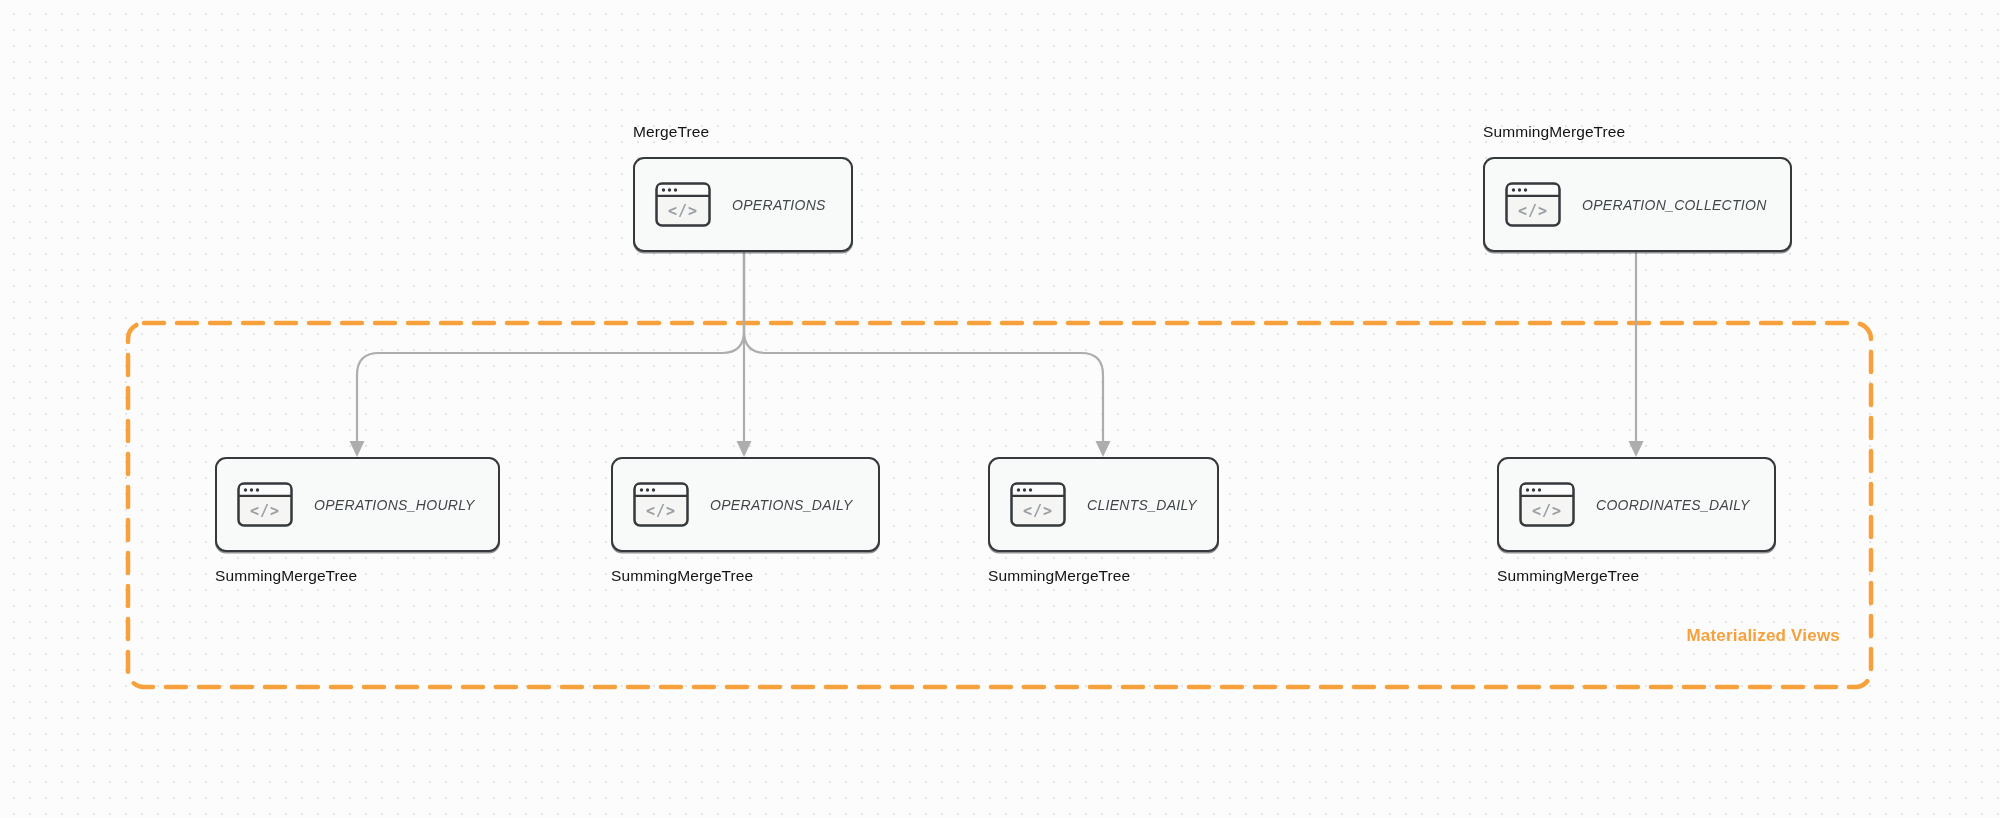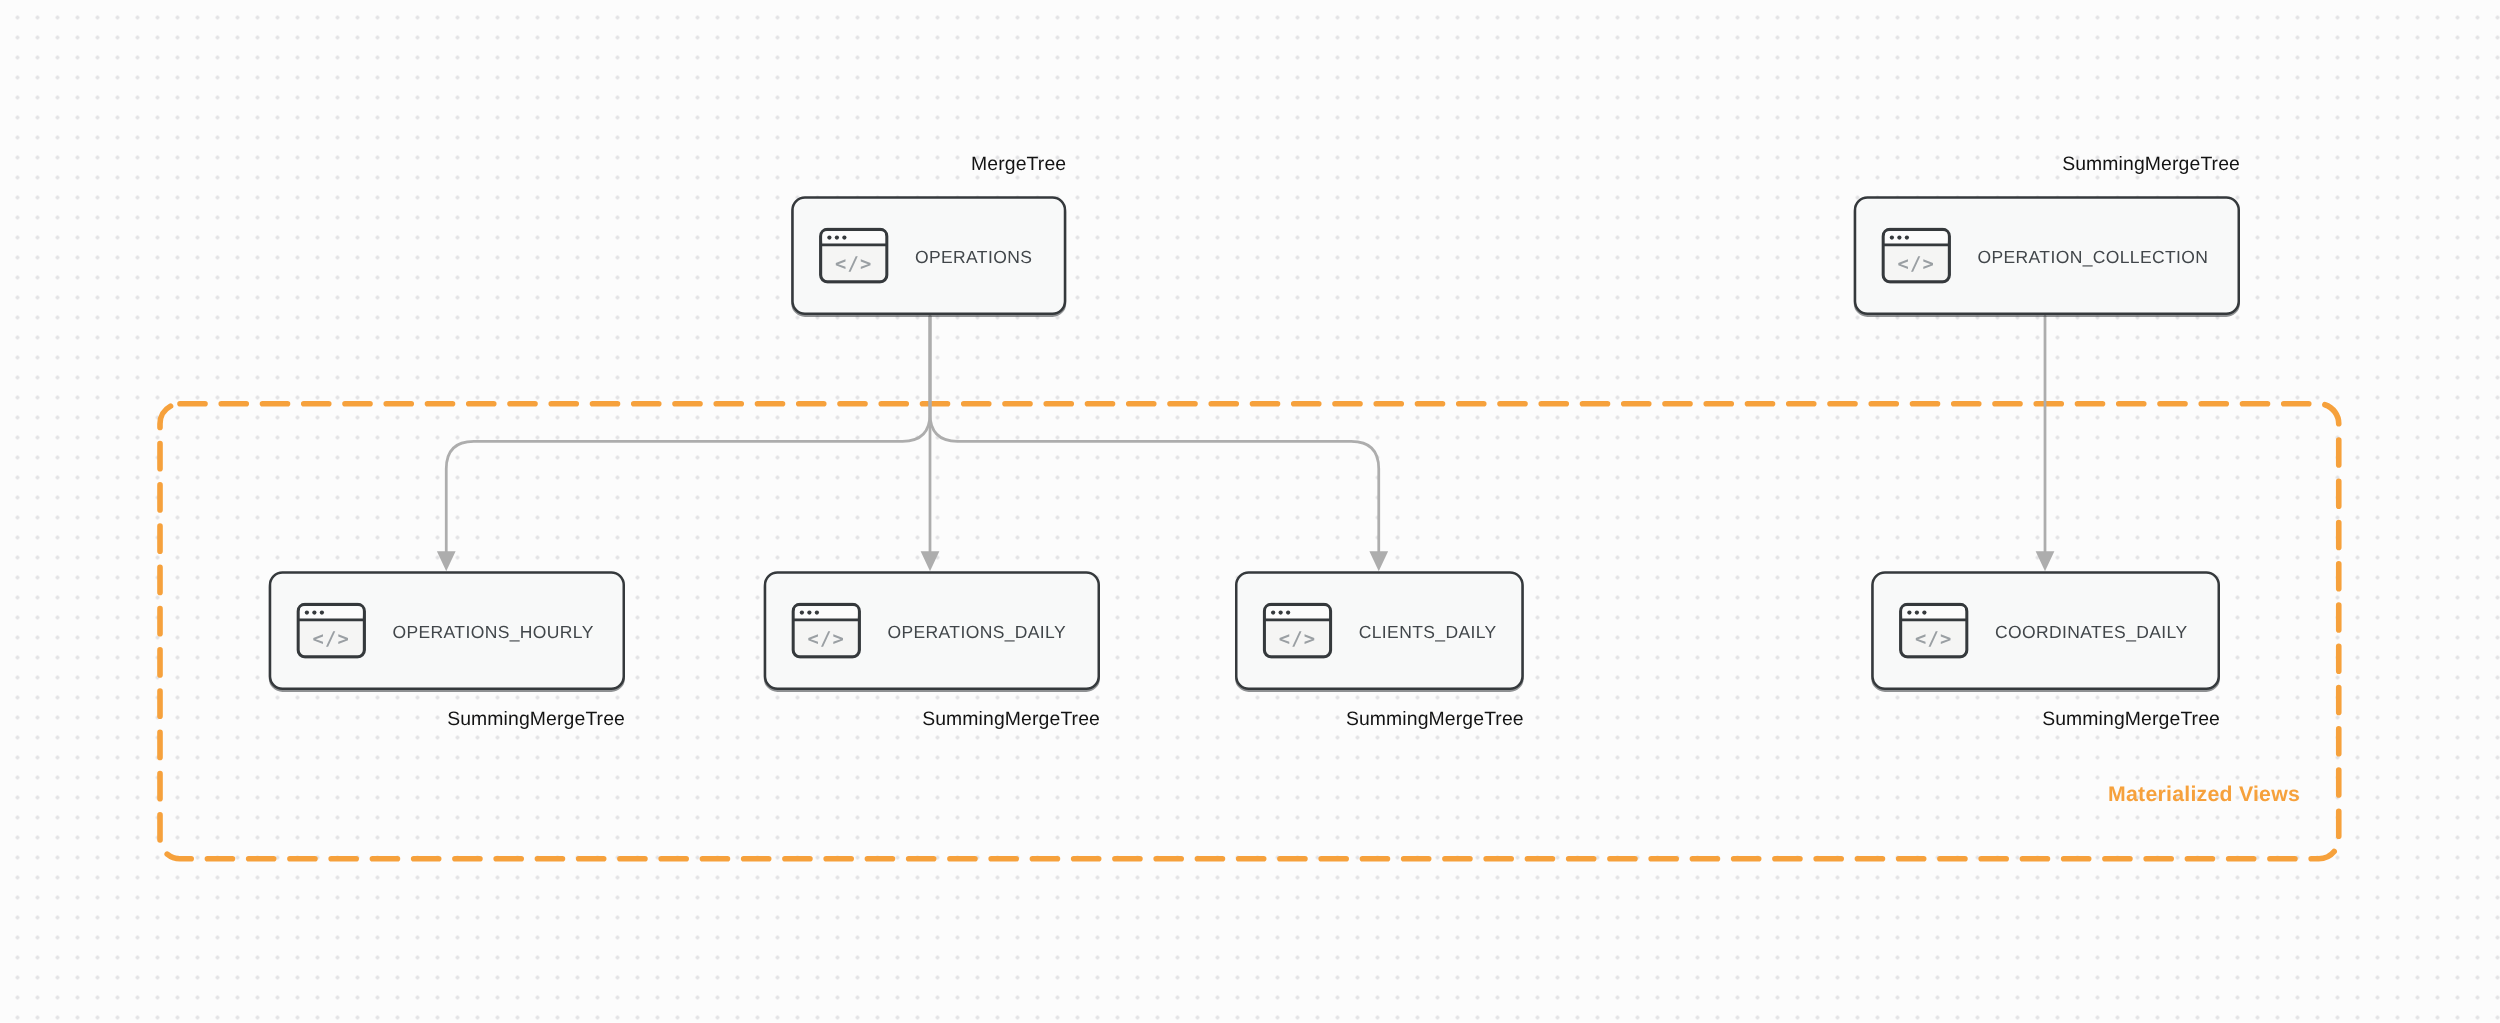--- a/index.html
+++ b/index.html
@@ -18,36 +18,36 @@
   .canvas{
     position:relative;width:2000px;height:818px;
     background-color:var(--background);
     background-image:radial-gradient(circle,var(--dot) 1.3px,transparent 1.5px);
     background-size:16px 16px;
     background-position:6px 6px;
   }
   .edges-layer{position:absolute;left:0;top:0;width:2000px;height:818px;pointer-events:none;}
   .node-wrap{position:absolute;display:flex;flex-direction:column;}
   .engine-label{
-    text-align:right;font-size:15.5px;line-height:22px;color:var(--engine-label-text);
+    text-align:left;font-size:15.5px;line-height:22px;color:var(--engine-label-text);
     letter-spacing:.1px;
   }
   .engine-label.above{margin-bottom:14px;}
   .engine-label.below{margin-top:13px;}
   .node-box{
     height:95px;width:100%;
     background:var(--node-fill);
     border:2.5px solid var(--node-border);
     border-radius:11px;
     box-shadow:0 1.5px 0 rgba(53,57,60,.55);
     display:flex;align-items:center;
     padding-left:20px;gap:21px;
   }
   .node-title{
-    font-size:14px;letter-spacing:.3px;
+    font-style:italic;font-size:14px;letter-spacing:.3px;
     color:var(--node-text);white-space:nowrap;
   }
   .code-window-icon{flex:0 0 auto;display:block;}
   .group-label{
     position:absolute;top:626px;left:1624px;width:216px;
     text-align:right;font-size:17px;font-weight:600;
     color:var(--accent-orange);letter-spacing:.2px;white-space:nowrap;
   }
 </style>
 </head>

